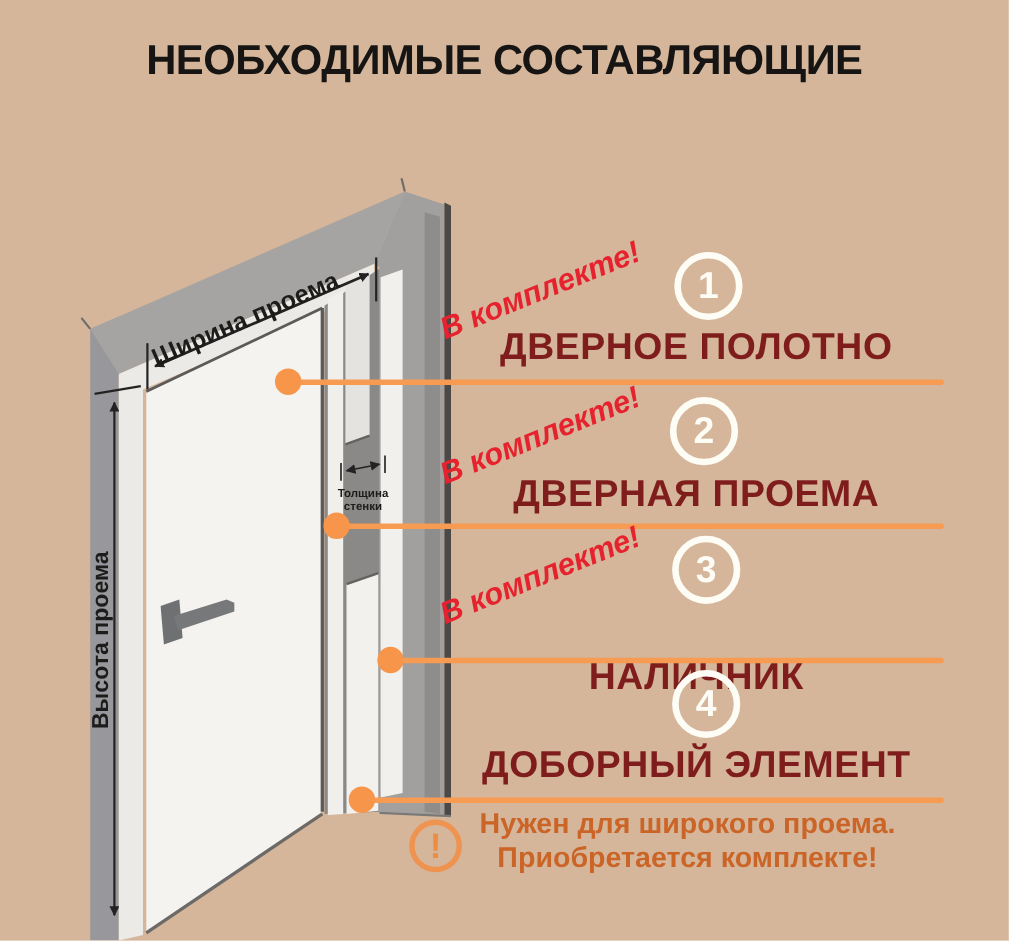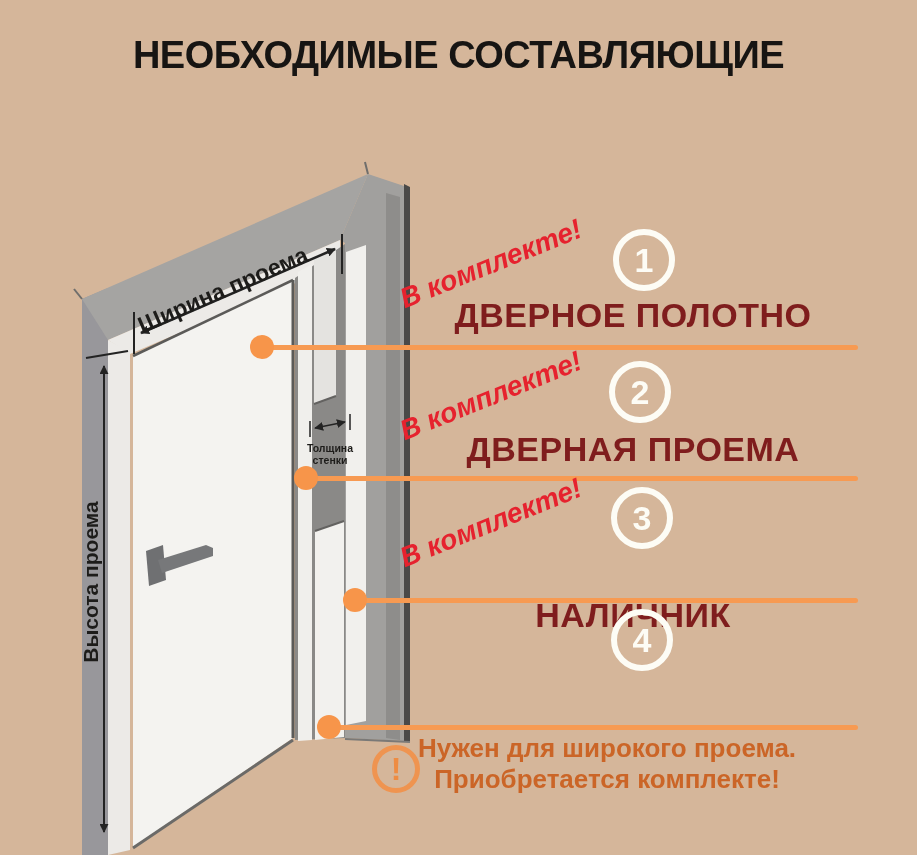--- a/index.html
+++ b/index.html
@@ -28,21 +28,21 @@
   
   .item-label{position:absolute;left:403px;width:460px;text-align:center;
               font-size:34px;font-weight:800;color:#7f1d1d;letter-spacing:0.5px;z-index:3;}
 
   
   .badge{position:absolute;left:391px;width:200px;text-align:center;
          font-size:28px;font-weight:bold;font-style:italic;color:#e6222e;
          transform:rotate(-22deg);z-index:3;white-space:nowrap;}
 
   
-  .note-text{position:absolute;left:412px;top:733px;width:390px;text-align:center;
+  .note-text{position:absolute;left:430px;top:733px;width:390px;text-align:center;
              font-size:26px;line-height:31px;font-weight:bold;color:#cb6527;z-index:3;}
   .excl-circle{position:absolute;left:372px;top:745px;width:38px;height:38px;
                border:5px solid #ef9450;border-radius:50%;color:#ee8c42;
                font-size:32px;font-weight:bold;text-align:center;line-height:38px;z-index:3;}
 </style>
 </head>
 <body>
 
 <div class="canvas">
 
@@ -140,20 +140,21 @@
     <span>3</span>
   </div>
   <div class="item-label" style="top:556px;margin-top:40px;">НАЛИЧНИК</div>
   <div class="oline" style="left:346px;top:598px;width:512px;">
     <span class="dot"></span>
   </div>
 
   <div class="num-circle" style="left:611px;top:609px;">
     <span>4</span>
   </div>
+  <div class="item-label" style="top:676px;">ДОБОРНЫЙ ЭЛЕМЕНТ</div>
   <div class="oline" style="left:320px;top:725px;width:538px;">
     <span class="dot"></span>
   </div>
 
   <div class="excl-circle">
     <span>!</span>
   </div>
   <div class="note-text">
     <div>Нужен для широкого проема.</div>
     <div>Приобретается комплекте!</div>

